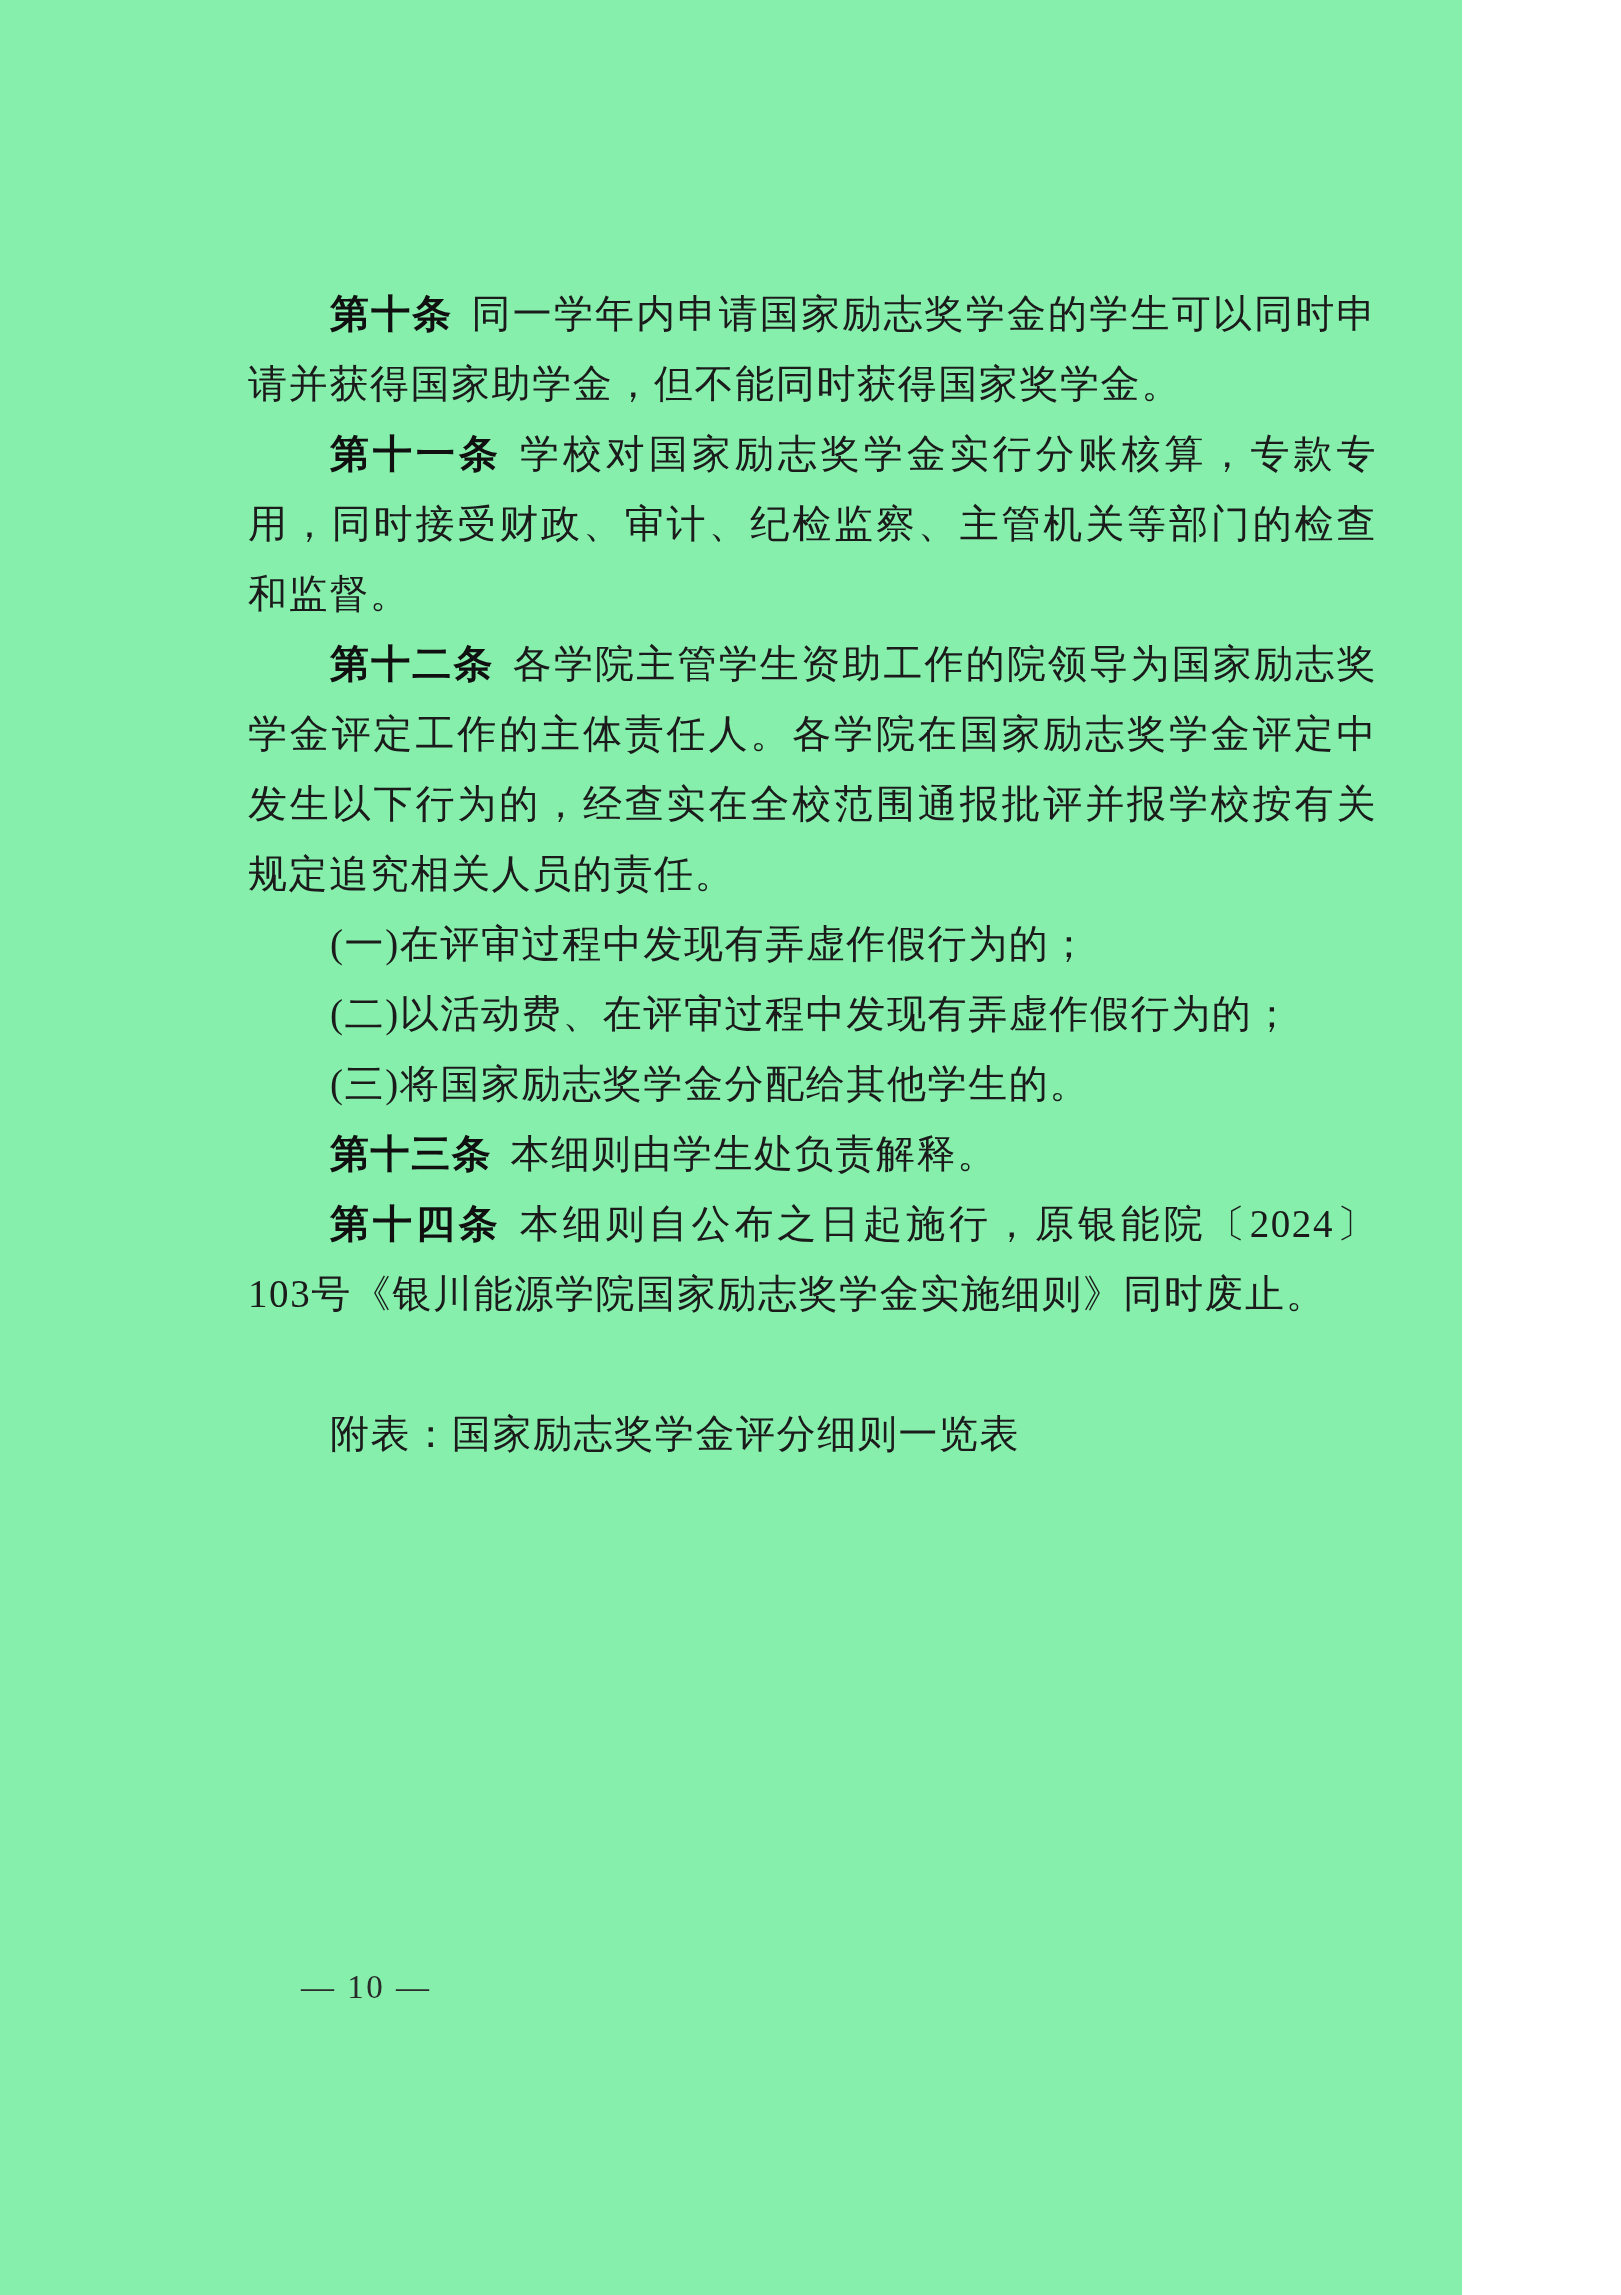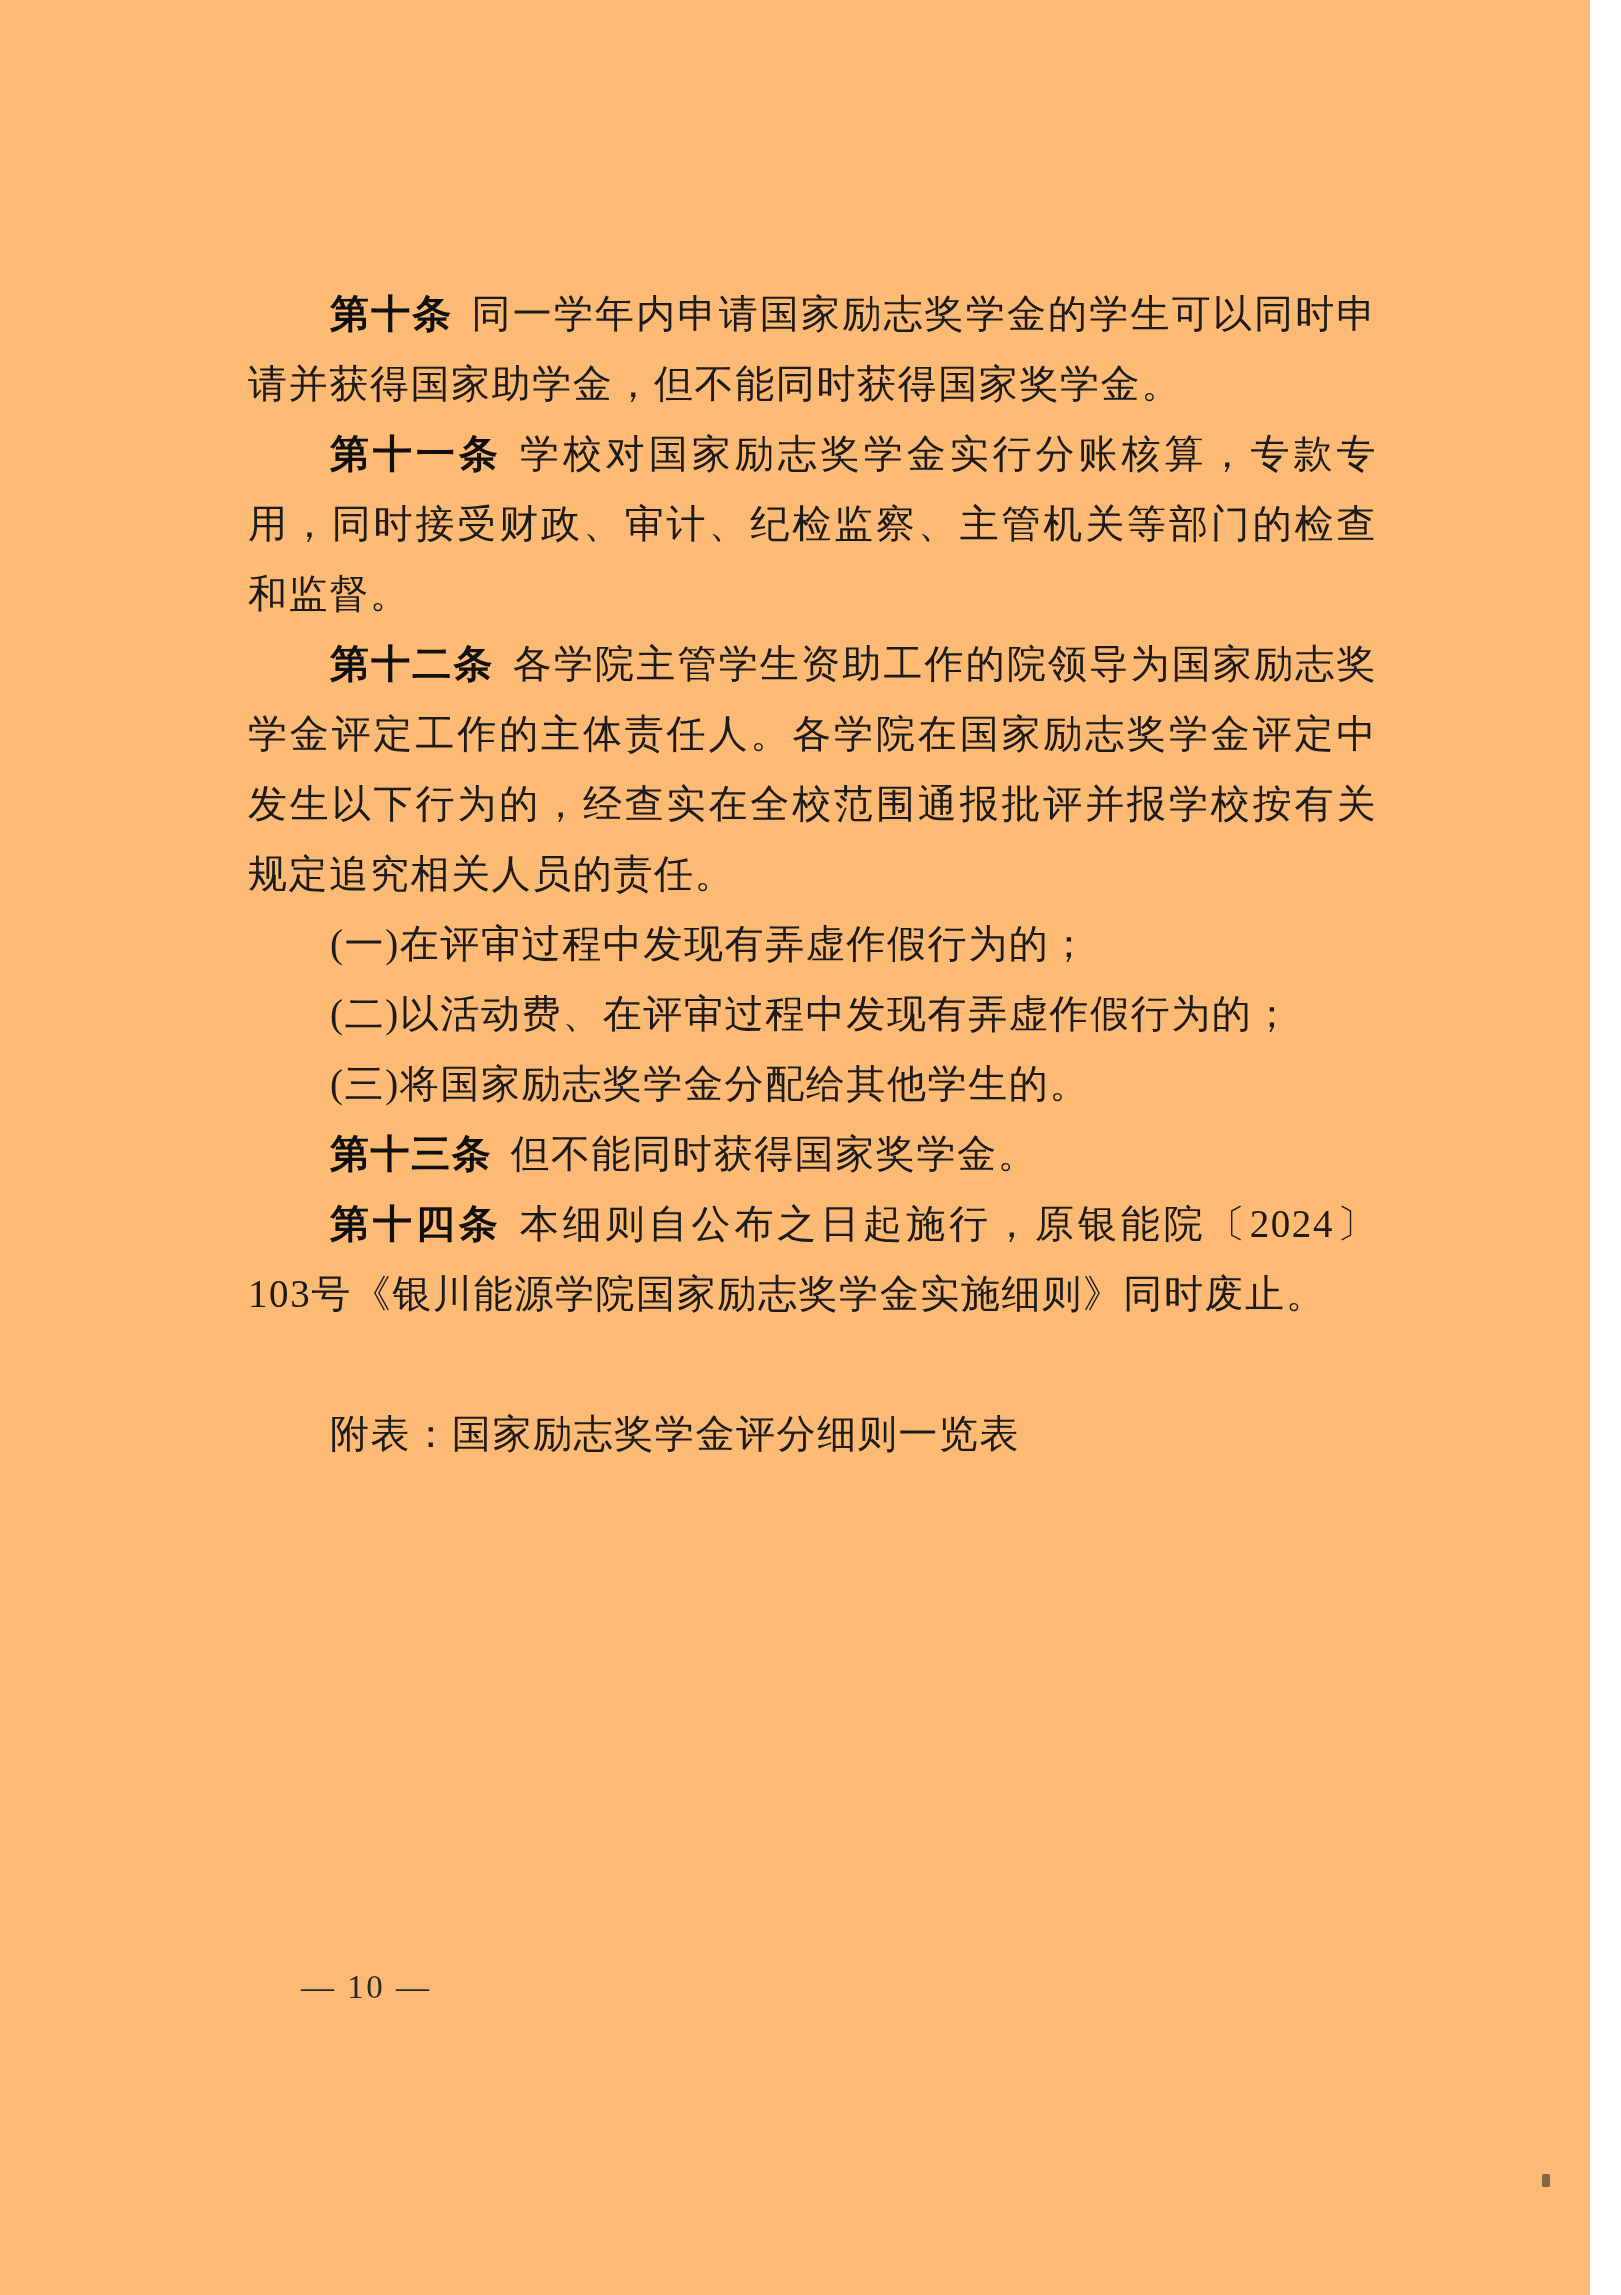--- a/index.html
+++ b/index.html
@@ -2,23 +2,23 @@
 <html style="font-size:13px"><head>
 <meta charset="utf-8">
 <style>
   html, body {
     margin: 0;
     padding: 0;
     background: #ffffff;
   }
   .page {
     position: relative;
-    width: 1590px;
+    width: 1462px;
     height: 2295px;
-    background: #fdba74;
+    background: #86efac;
     overflow: hidden;
     color: #1b1b1b;
     font-family: "Liberation Serif", "DejaVu Serif", serif;
   }
   .doc {
     position: absolute;
     left: 248px;
     top: 279px;
     width: 1129px;
     font-size: 39px;
@@ -79,21 +79,21 @@
 
     <p class="para"><b class="lead">第十二条</b><span>各学院主管学生资助工作的院领导为国家励志奖学金评定工作的主体责任人。各学院在国家励志奖学金评定中发生以下行为的，经查实在全校范围通报批评并报学校按有关规定追究相关人员的责任。</span></p>
 
     <p class="para"><span>(一)在评审过程中发现有弄虚作假行为的；</span></p>
 
     <p class="para"><span>(二)以活动费、在评审过程中发现有弄虚作假行为的；</span></p>
 
     <p class="para"><span>(三)将国家励志奖学金分配给其他学生的。</span></p>
 
 
-    <p class="para"><b class="lead">第十三条</b><span>但不能同时获得国家奖学金。</span></p>
+    <p class="para"><b class="lead">第十三条</b><span>本细则由学生处负责解释。</span></p>
 
     <p class="para"><b class="lead">第十四条</b><span>本细则自公布之日起施行，原银能院〔2024〕103号《银川能源学院国家励志奖学金实施细则》同时废止。</span></p>
 
     <p class="para attach"><span>附表：国家励志奖学金评分细则一览表</span></p>
 
   </div>
 
   <div class="pagenum">— 10 —</div>
 
   <div class="speck" style="background: rgb(125, 107, 63);"></div>

